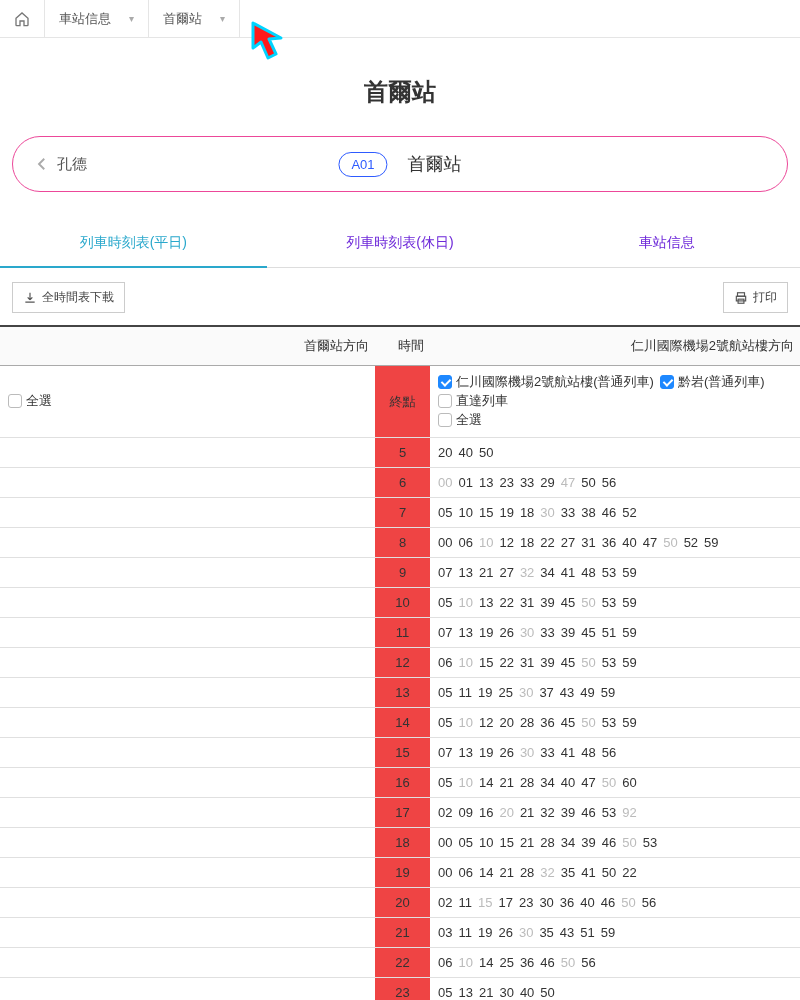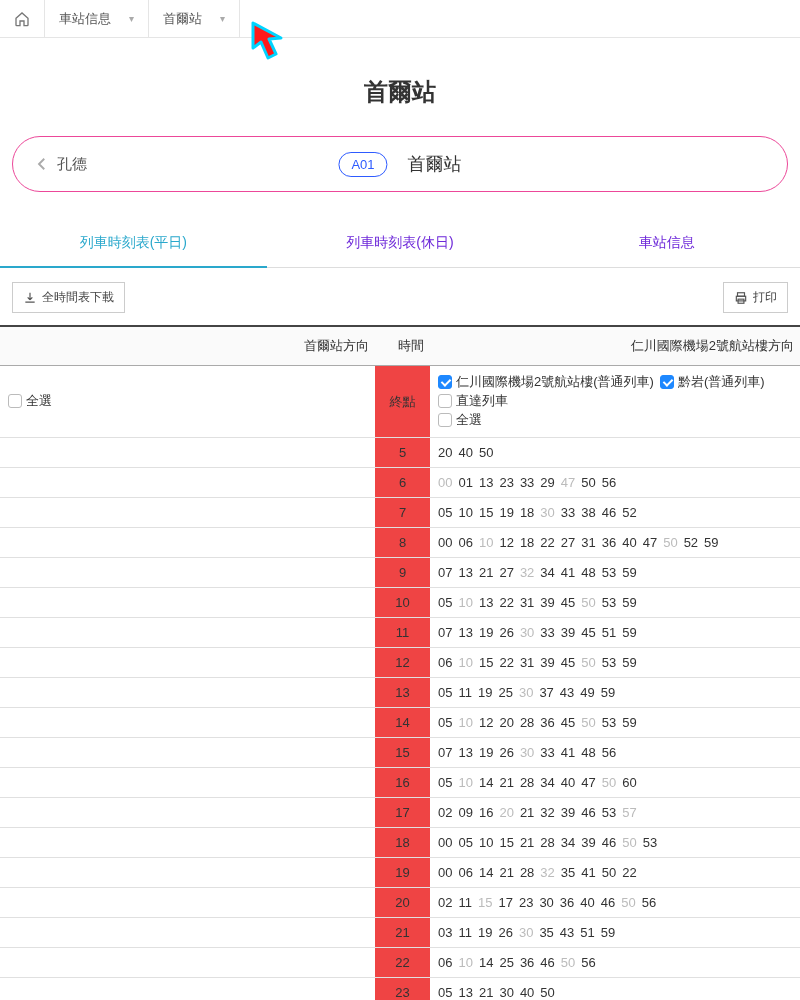--- a/index.html
+++ b/index.html
@@ -211,21 +211,21 @@
         <td class="col-left"></td>
         <td class="col-mid">16</td>
         <td class="col-right">
           <div class="minutes"><span>05</span><span class="dim">10</span><span>14</span><span>21</span><span>28</span><span>34</span><span>40</span><span>47</span><span class="dim">50</span><span>60</span></div>
         </td>
       </tr>
       <tr>
         <td class="col-left"></td>
         <td class="col-mid">17</td>
         <td class="col-right">
-          <div class="minutes"><span>02</span><span>09</span><span>16</span><span class="dim">20</span><span>21</span><span>32</span><span>39</span><span>46</span><span>53</span><span class="dim">57</span></div>
+          <div class="minutes"><span>02</span><span>09</span><span>16</span><span class="dim">20</span><span>21</span><span>32</span><span>39</span><span>46</span><span>53</span><span class="dim">92</span></div>
         </td>
       </tr>
       <tr>
         <td class="col-left"></td>
         <td class="col-mid">18</td>
         <td class="col-right">
           <div class="minutes"><span>00</span><span>05</span><span>10</span><span>15</span><span>21</span><span>28</span><span>34</span><span>39</span><span>46</span><span class="dim">50</span><span>53</span></div>
         </td>
       </tr>
       <tr>

